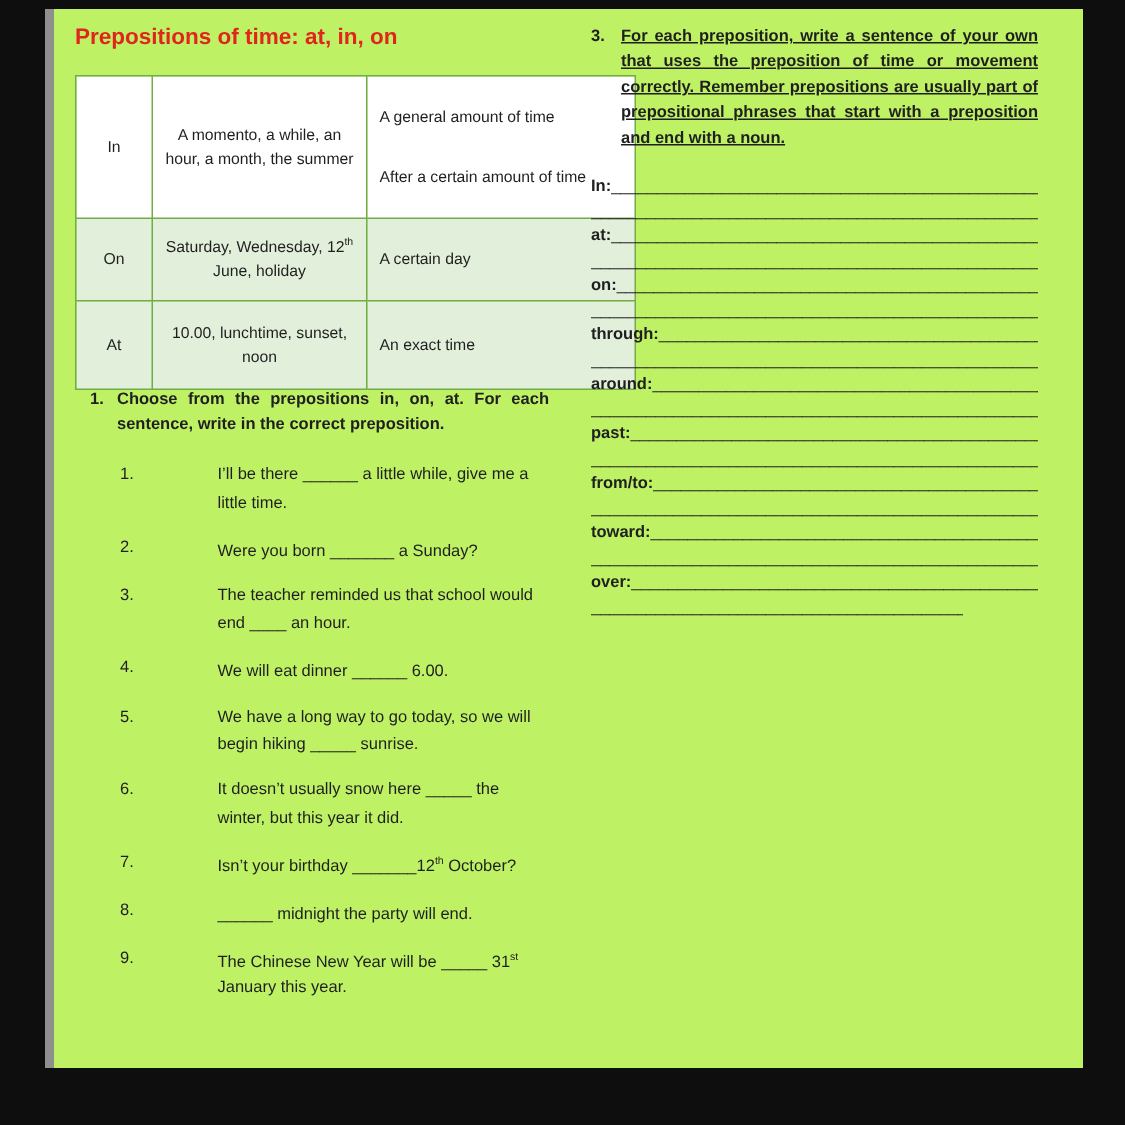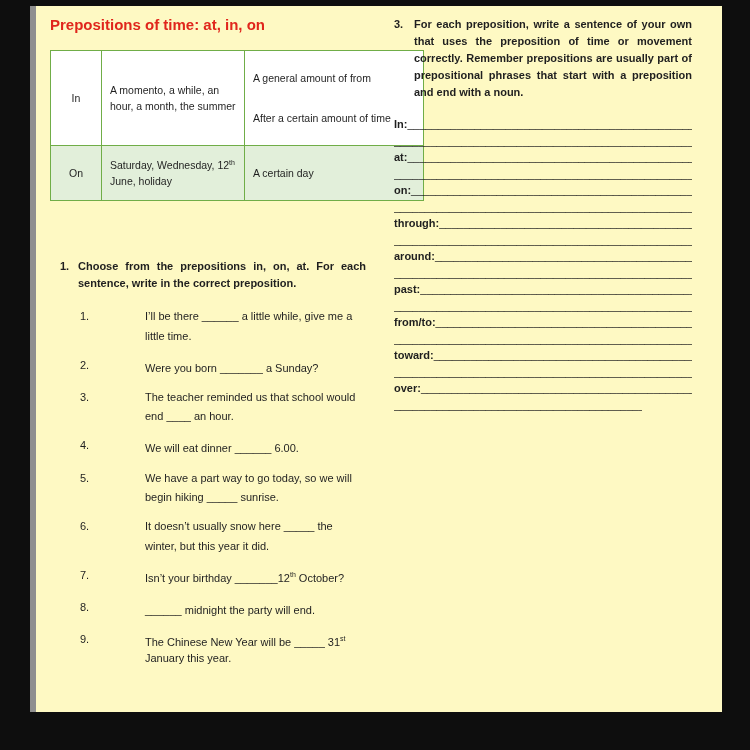--- a/index.html
+++ b/index.html
@@ -3,61 +3,61 @@
 <meta charset="utf-8">
 <style>
   html,body{margin:0;padding:0;}
   body{
     width:750px;height:750px;position:relative;overflow:hidden;
     background:#0e0e0e;
     font-family:"Liberation Sans", sans-serif;
     color:#1f1f1f;
   }
   .page-edge{position:absolute;left:30px;top:6px;width:6px;height:706px;background:#8f8f8f;}
-  .page{position:absolute;left:36px;top:6px;width:686px;height:706px;background:#fef9c3;}
+  .page{position:absolute;left:36px;top:6px;width:686px;height:706px;background:#bef264;}
 
   .doc-title{
     position:absolute;left:14px;top:10px;
     font-size:15px;font-weight:700;color:#e0261c;
   }
 
   
   table.prep-table{
     position:absolute;left:14px;top:44px;
     border-collapse:collapse;table-layout:fixed;width:322px;
   }
   table.prep-table td{
     border:1px solid #70ad47;
     padding:4px 8px;
     font-size:10.5px;line-height:1.55;
     vertical-align:middle;
   }
   td.c-prep{width:34px;padding-left:6px;text-align:center;}
-  td.c-ex{width:126px;}
+  td.c-ex{width:126px;text-align:center;}
   td.c-mean{width:162px;}
   tr.r0 td{height:86px;background:#ffffff;}
   tr.r1 td{height:46px;background:#e2efda;}
   tr.r2 td{height:50px;background:#e2efda;}
   .mean-par + .mean-par{margin-top:24px;}
   sup{font-size:7px;}
 
   
   .ex1{position:absolute;left:24px;top:252px;width:306px;font-size:11px;line-height:16.5px;}
   .ex1-head{display:flex;font-weight:700;margin-bottom:17px;}
   .ex1-head .hnum{width:18px;flex:0 0 18px;}
   .ex1-head .htxt{flex:1;text-align:justify;}
   .ex1-item{display:flex;margin-left:20px;margin-bottom:13px;}
   .ex1-item .inum{width:21px;flex:0 0 21px;}
   .ex1-item .itxt{flex:1;margin-left:44px;}
 
   
   .ex3{position:absolute;left:358px;top:10px;width:298px;font-size:11px;line-height:17px;}
   .ex3-head{display:flex;font-weight:700;}
   .ex3-head .hnum{width:20px;flex:0 0 20px;}
-  .ex3-head .htxt{flex:1;text-align:justify;}
+  .ex3-head .htxt{flex:1;text-align:justify;text-decoration:underline;}
   .entries{margin-top:15px;}
   .p-line{height:16.5px;line-height:16px;white-space:nowrap;overflow:hidden;}
   .p-line.short{width:248px;}
   .p-label{font-weight:700;}
   .p-fill{letter-spacing:0;}
 </style>
 </head>
 <body>
 
 <div class="page-edge"></div>
@@ -65,29 +65,36 @@
 <div class="page">
 
   <div class="doc-title">Prepositions of time: at, in, on</div>
 
   <table class="prep-table">
     <tbody>
         <tr class="r0">
       <td class="c-prep">In</td>
       <td class="c-ex"><span>A momento, a while, an hour, a month, the summer</span><sup></sup><span></span></td>
       <td class="c-mean">
-        <div class="mean-par">A general amount of from</div>
+        <div class="mean-par">A general amount of time</div>
         <div class="mean-par">After a certain amount of time</div>
       </td>
     </tr>
     <tr class="r1">
       <td class="c-prep">On</td>
       <td class="c-ex"><span>Saturday, Wednesday, 12</span><sup>th</sup><span> June, holiday</span></td>
       <td class="c-mean">
         <div class="mean-par">A certain day</div>
+      </td>
+    </tr>
+    <tr class="r2">
+      <td class="c-prep">At</td>
+      <td class="c-ex"><span>10.00, lunchtime, sunset, noon</span><sup></sup><span></span></td>
+      <td class="c-mean">
+        <div class="mean-par">An exact time</div>
       </td>
     </tr>
   </tbody>
     </table>
 
   <div class="ex1">
     <div class="ex1-head">
       <span class="hnum">1.</span>
       <span class="htxt">Choose from the prepositions in, on, at. For each sentence, write in the correct preposition.</span>
     </div>
@@ -103,21 +110,21 @@
     <div class="ex1-item">
       <span class="inum">3.</span>
       <span class="itxt"><span>The teacher reminded us that school would end ____ an hour.</span><sup></sup><span></span></span>
     </div>
     <div class="ex1-item">
       <span class="inum">4.</span>
       <span class="itxt"><span>We will eat dinner ______ 6.00.</span><sup></sup><span></span></span>
     </div>
     <div class="ex1-item">
       <span class="inum">5.</span>
-      <span class="itxt"><span>We have a part way to go today, so we will begin hiking _____ sunrise.</span><sup></sup><span></span></span>
+      <span class="itxt"><span>We have a long way to go today, so we will begin hiking _____ sunrise.</span><sup></sup><span></span></span>
     </div>
     <div class="ex1-item">
       <span class="inum">6.</span>
       <span class="itxt"><span>It doesn’t usually snow here _____ the winter, but this year it did.</span><sup></sup><span></span></span>
     </div>
     <div class="ex1-item">
       <span class="inum">7.</span>
       <span class="itxt"><span>Isn’t your birthday _______12</span><sup>th</sup><span> October?</span></span>
     </div>
     <div class="ex1-item">

